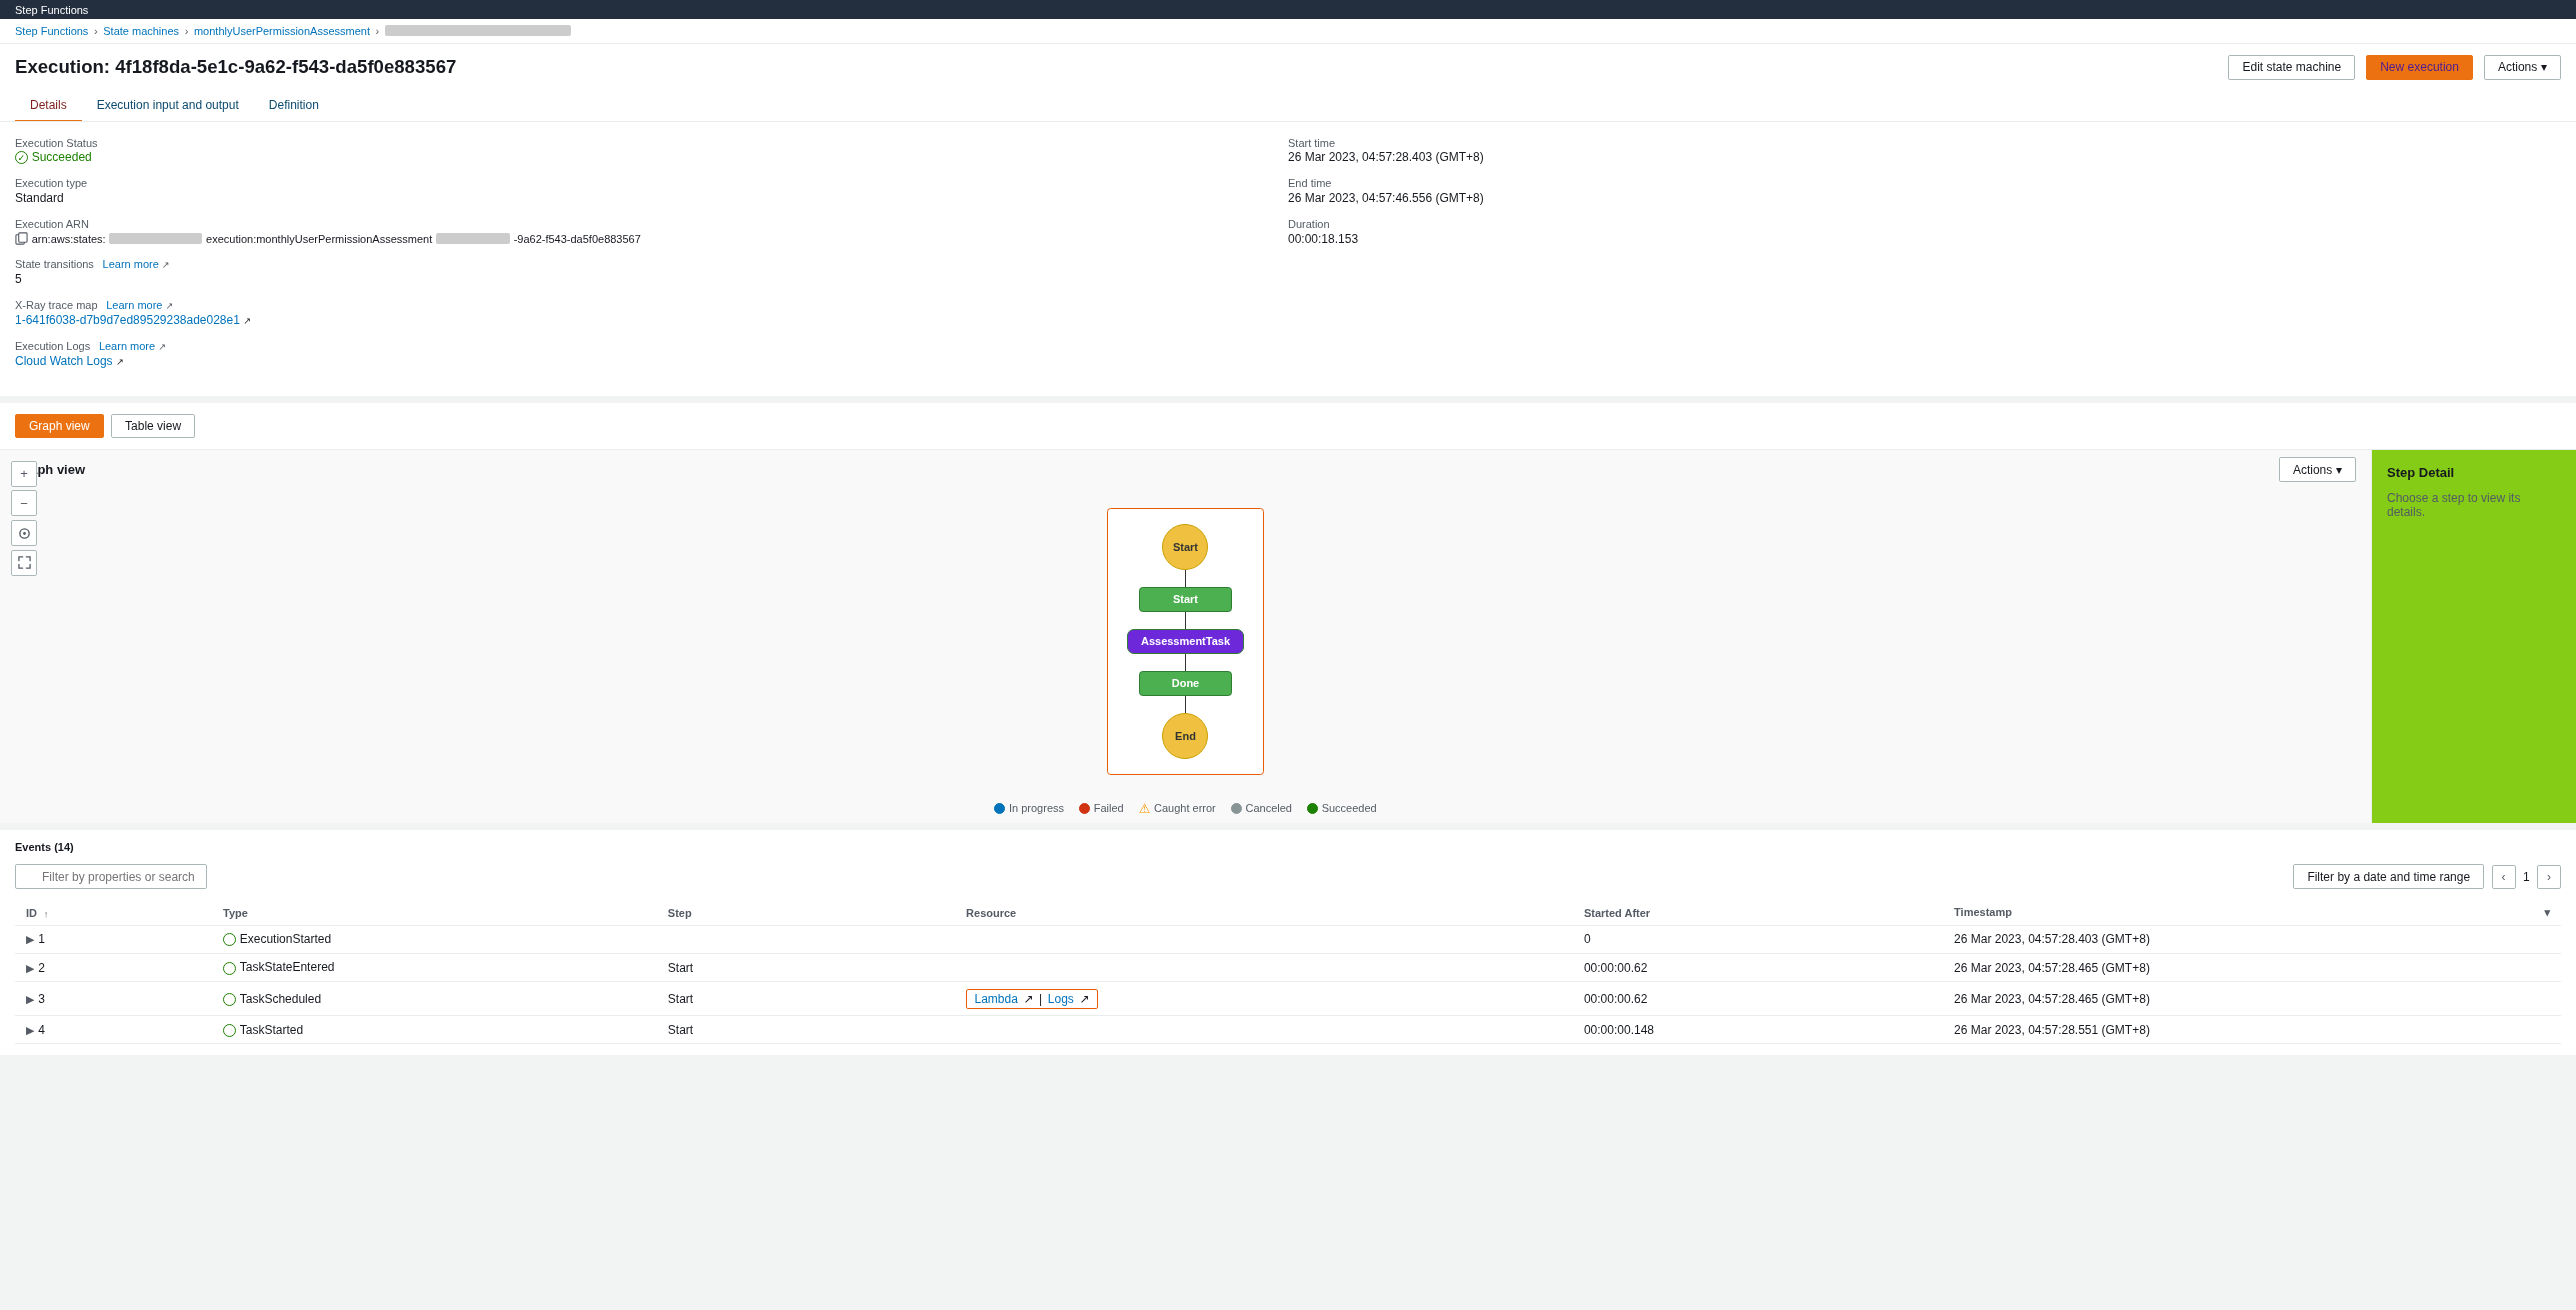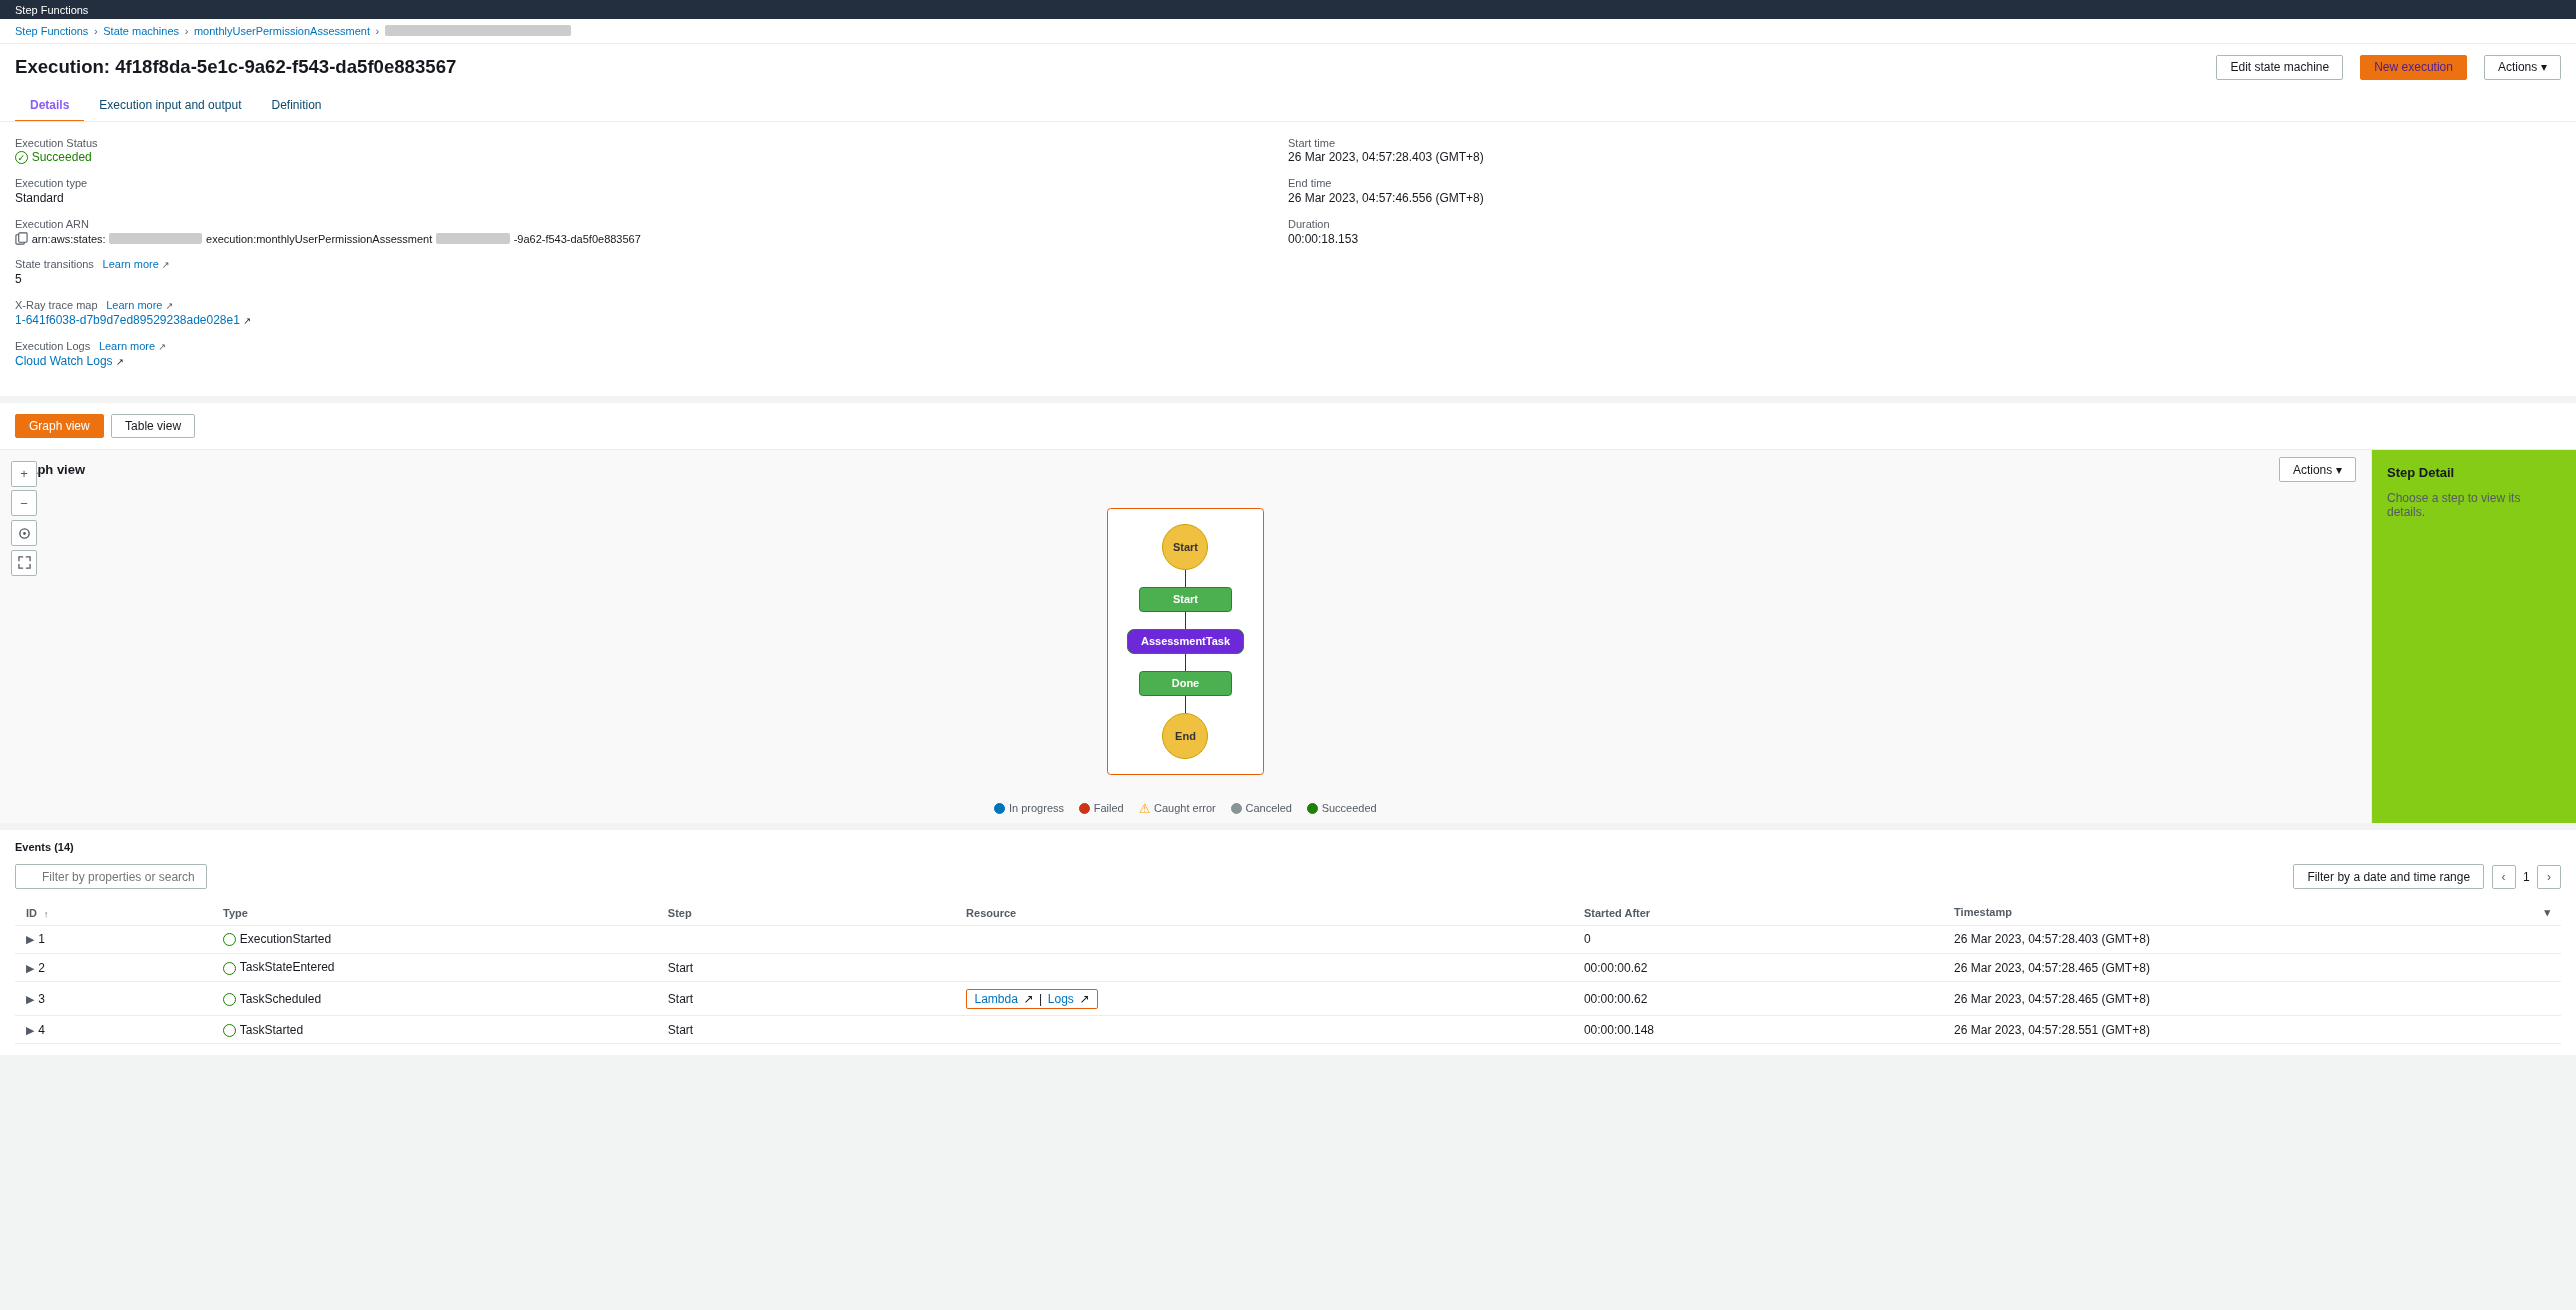--- a/index.html
+++ b/index.html
@@ -10,29 +10,29 @@
     
     
     .breadcrumb { background: #fff; padding: 5.6px 15px; font-size: 11px; border-bottom: 0.9px solid #eaeded; display: flex; align-items: center; gap: 5.6px; color: #545b64; }
     .breadcrumb a { color: #0073bb; text-decoration: none; }
     .breadcrumb-sep { color: #545b64; }
 
     
     .page-header { background: #fff; padding: 11px 15px 0 15px; border-bottom: 0.9px solid #eaeded; }
     .page-header-top { display: flex; align-items: center; justify-content: space-between; margin-bottom: 11px; }
     .page-title { font-size: 18.6px; font-weight: 600; color: #16191f; }
-    .header-actions { display: flex; gap: 17px; border-radius: 6px; }
+    .header-actions { display: flex; gap: 11px; border-radius: 6px; }
     .btn { border: 0.9px solid #aab7b8; background: #fff; color: #16191f; padding: 4.6px 13px; font-size: 12px; cursor: pointer; border-radius: 1.9px; white-space: nowrap; }
     .btn-primary { background: #ec7211; border-color: #ec7211; color: #4c1d95; }
     .btn-dropdown { display: flex; align-items: center; gap: 3.7px; }
 
     
     .tabs { display: flex; gap: 0; }
     .tab { padding: 7.4px 15px; font-size: 12px; cursor: pointer; border-bottom: 1.9px solid transparent; color: #0c4a6e; }
-    .tab.active { border-bottom: 1.9px solid #ec7211; color: #8b5cf6; font-weight: 700; }
+    .tab.active { border-bottom: 1.9px solid #ec7211; color: #7f1d1d; font-weight: 400; }
 
     
     .content { background: #fff; padding: 15px; }
     
     
     .details-grid { display: grid; grid-template-columns: 1fr 1fr; gap: 0; }
     .detail-group { margin-bottom: 13px; }
     .detail-label { font-size: 11px; color: #545b64; margin-bottom: 1.9px; }
     .detail-value { font-size: 12px; color: #16191f; }
     .status-succeeded { color: #1d8102; display: flex; align-items: center; gap: 3.7px; }

